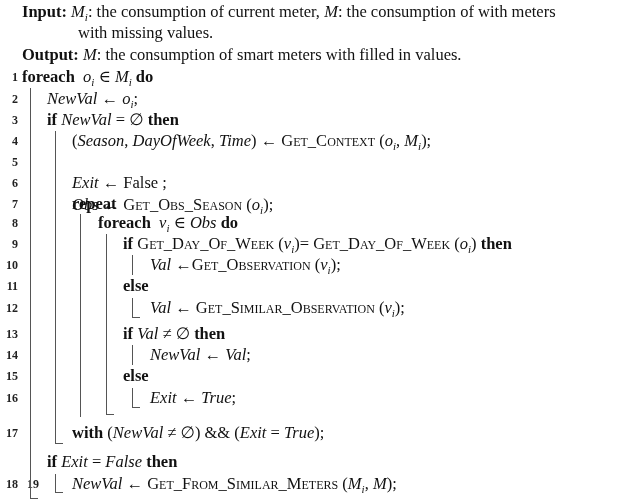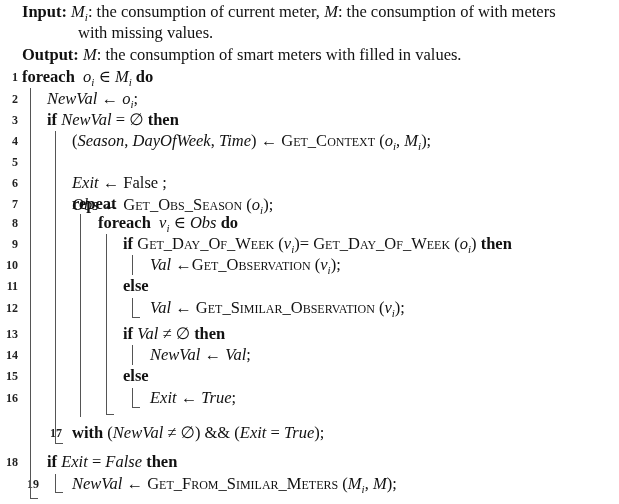--- a/index.html
+++ b/index.html
@@ -35,22 +35,22 @@
 <div class="ln" style="top:197px;">7</div>
 <div class="ln" style="top:216px;">8</div>
 <div class="ln" style="top:237px;">9</div>
 <div class="ln" style="top:258px;">10</div>
 <div class="ln" style="top:279px;">11</div>
 <div class="ln" style="top:301px;">12</div>
 <div class="ln" style="top:327px;">13</div>
 <div class="ln" style="top:348px;">14</div>
 <div class="ln" style="top:369px;">15</div>
 <div class="ln" style="top:391px;">16</div>
-<div class="ln" style="top:426px;margin-left:44px;">17</div>
-<div class="ln" style="top:455px;">18</div>
+<div class="ln" style="top:426px;">17</div>
+<div class="ln" style="top:477px;">18</div>
 <div class="ln" style="top:477px;padding-left:21px;">19</div>
 
 <div class="row" style="left:22px; top:67px;">
   <span class="kw">foreach</span>&nbsp;
   <span class="it">o</span><sub class="it" style="font-size:11px">i</sub>
   <span>∈</span>
   <span class="it">M</span><sub class="it" style="font-size:11px">i</sub>
   <span class="kw">do</span>
 </div>
 

